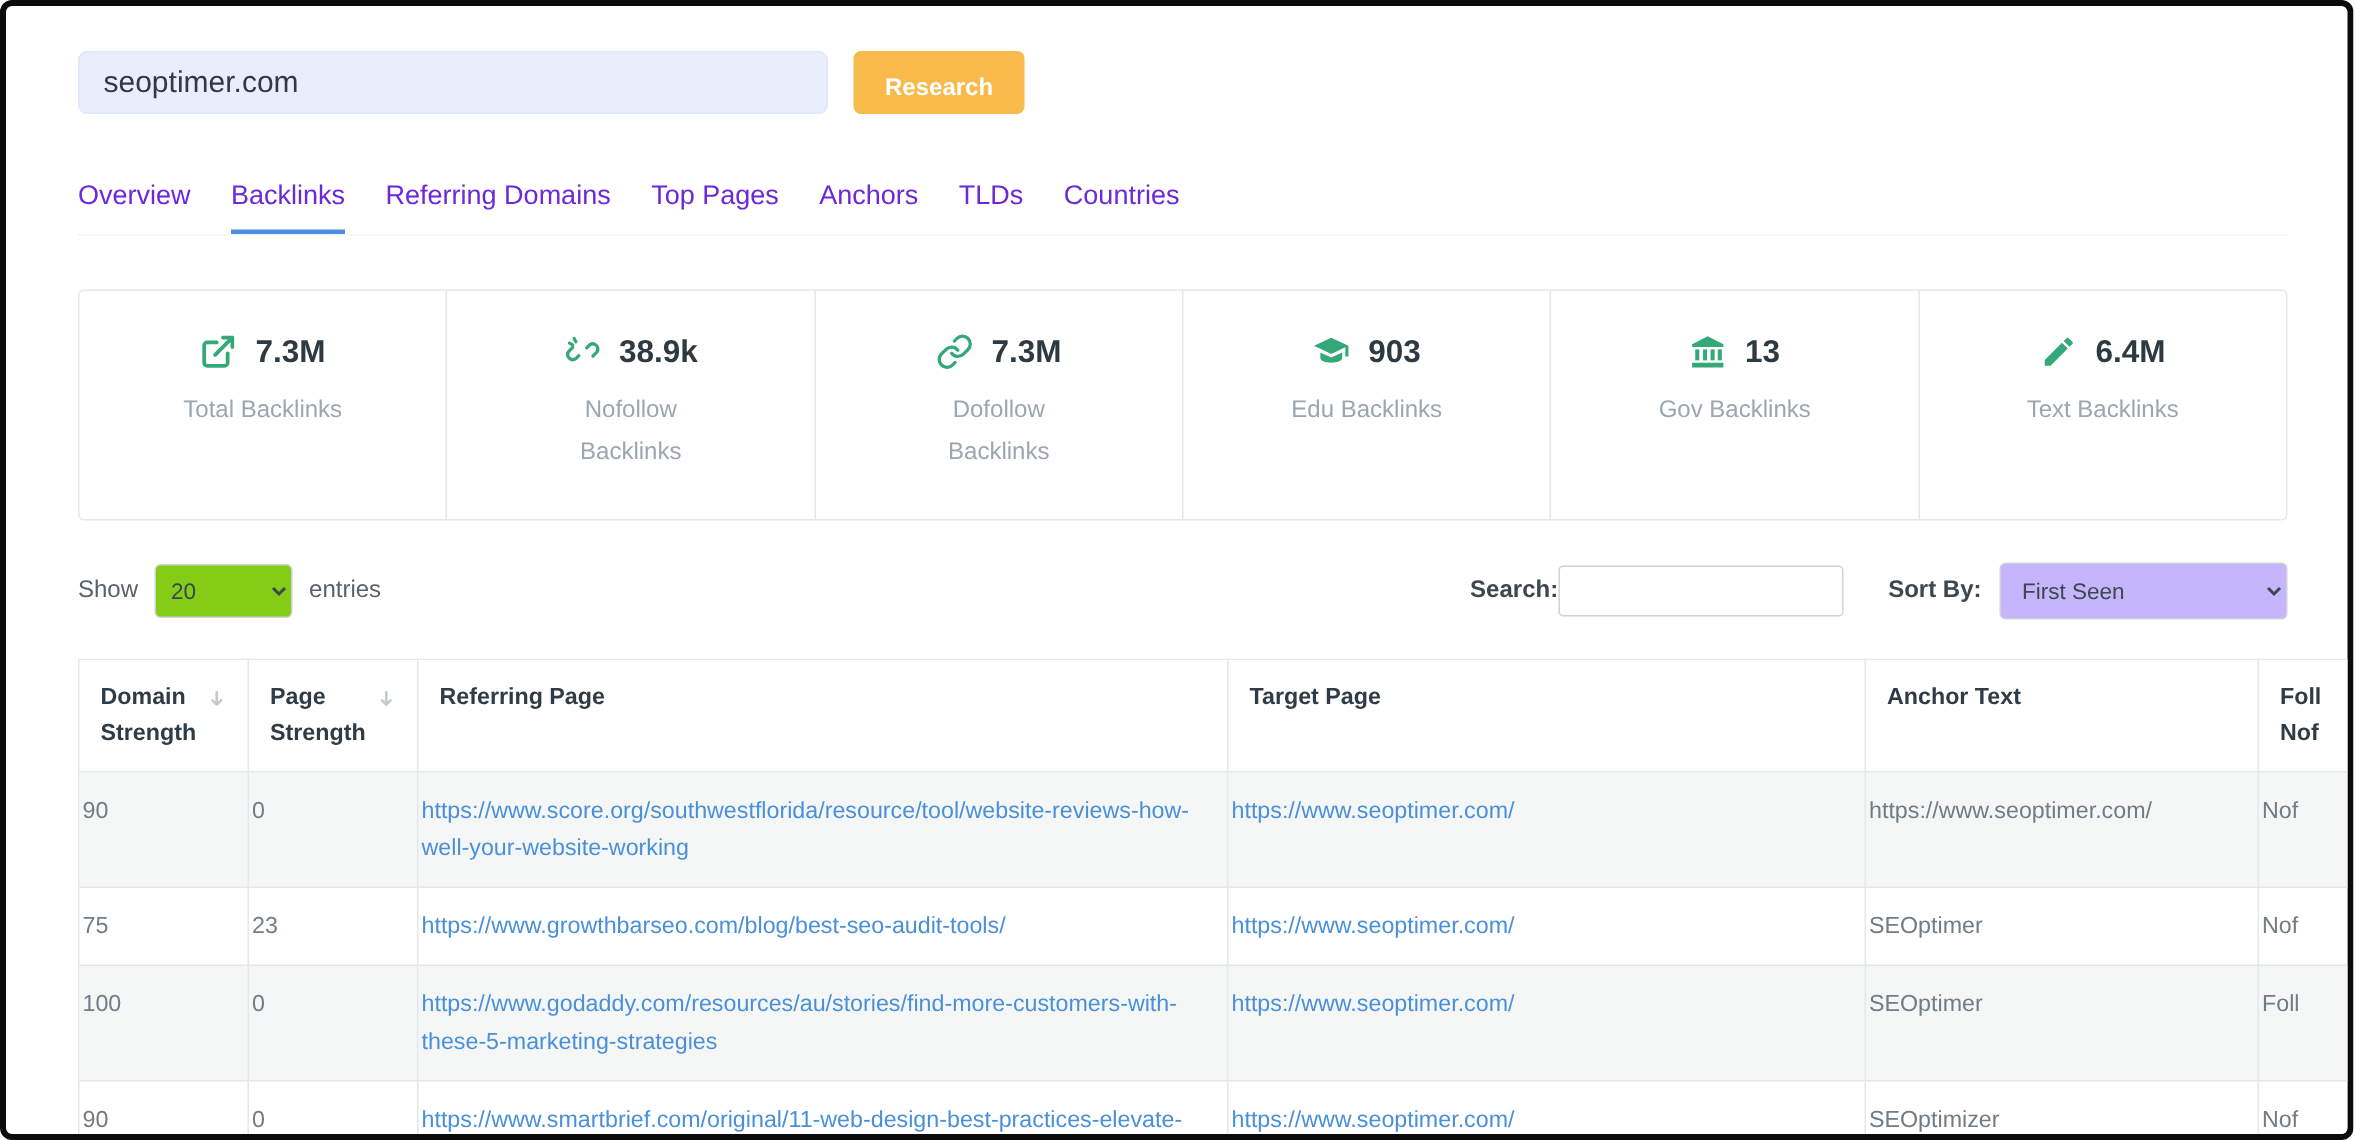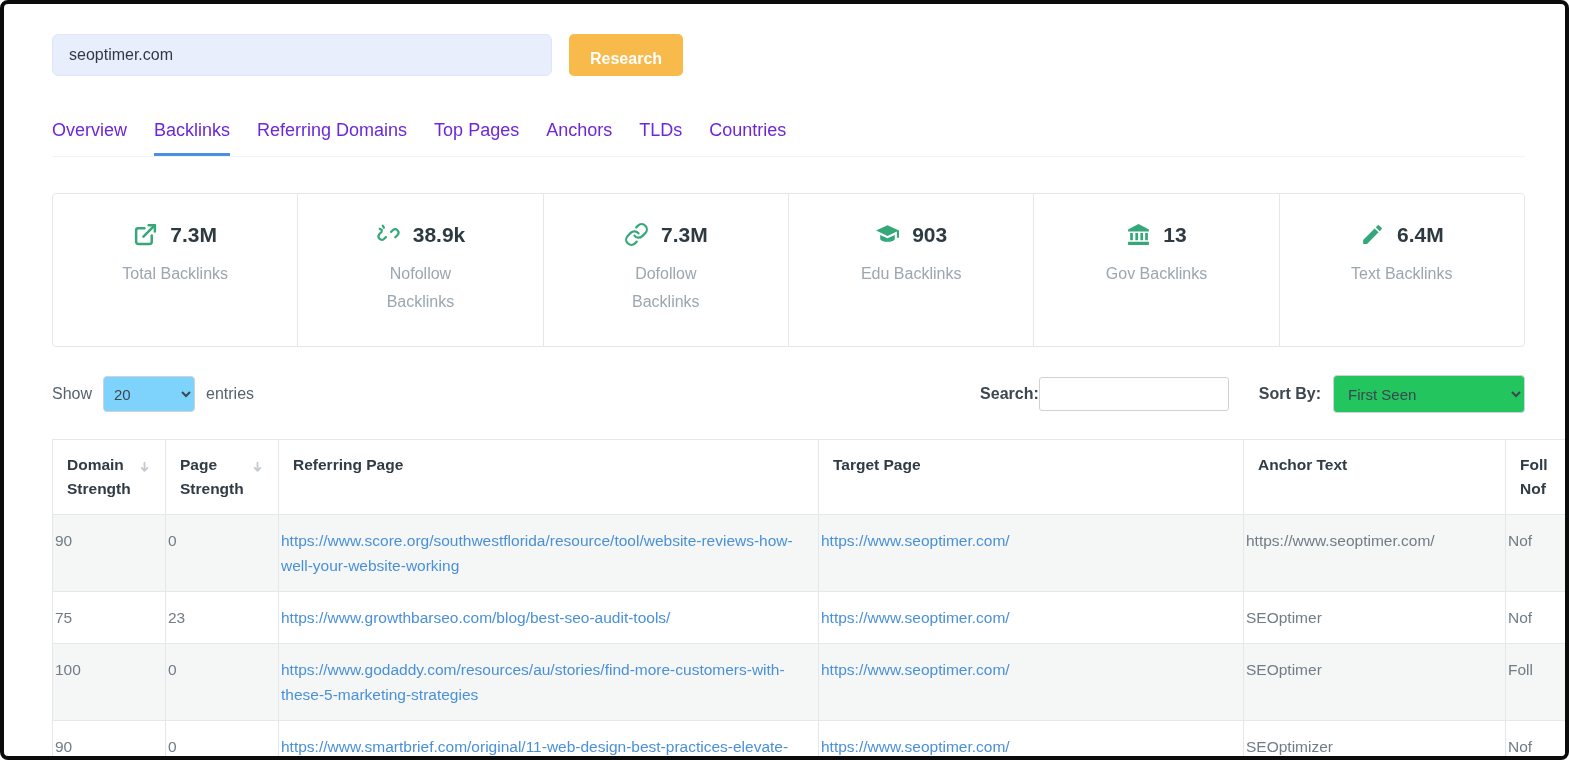--- a/index.html
+++ b/index.html
@@ -11,21 +11,21 @@
     border: 4px solid #0b0b0b; border-radius: 8px;
     background: #fff; overflow: hidden;
   }
   .content { padding: 30px 0 0 48px; width: 1561px; }
 
   
   .topbar { display: flex; align-items: center; gap: 17px; }
   .domain-input {
     width: 500px; height: 42px; background: #e9eefc;
     border: 1px solid #dde6fa; border-radius: 6px;
-    padding: 0 16px; font-size: 16px; color: #2f3a44; font-family: inherit;
+    padding: 0 16px; font-size: 20px; color: #2f3a44; font-family: inherit;
   }
   .research-btn {
     height: 42px; padding: 16px 21px; background: #f8ba4b; border: none;
     border-radius: 5px; color: #ffffff; font-size: 16px; font-weight: bold;
     font-family: inherit; cursor: pointer;
   }
 
   
   .tabs { display: flex; gap: 27px; margin-top: 44px; width: 1473px; border-bottom: 1px solid #f1f3f5; }
   .tab { font-size: 18px; font-weight: 400; color: #6d28d9; padding-bottom: 12px; border-bottom: 3px solid transparent; cursor: pointer; white-space: nowrap; }
@@ -36,27 +36,27 @@
   .stat { flex: 1; display: flex; flex-direction: column; align-items: center; padding: 28px 0 30px; border-right: 1px solid #e5e8eb; }
   .stat:last-child { border-right: none; }
   .stat-top { display: flex; align-items: center; gap: 12px; color: #35a879; }
   .stat-top svg { width: 25px; height: 25px; display:block; }
   .stat-value { font-size: 21px; font-weight: 700; color: #2e3a42; }
   .stat-label { margin-top: 13px; width: 120px; text-align: center; font-size: 16px; line-height: 28px; color: #9ba6af; }
 
   
   .controls { display: flex; justify-content: space-between; align-items: center; margin-top: 28px; width: 1473px; }
   .controls-left { display: flex; align-items: center; gap: 11px; font-size: 16px; color: #57626c; }
-  .page-size-select { height: 36px; width: 92px; border: 1px solid #cdd3d8; border-radius: 4px; font-size: 15px; color: #3d4750; padding: 0 6px; font-family: inherit; background: #7dd3fc; }
+  .page-size-select { height: 36px; width: 92px; border: 1px solid #cdd3d8; border-radius: 4px; font-size: 15px; color: #3d4750; padding: 0 6px; font-family: inherit; background: #84cc16; }
   .controls-right { display: flex; align-items: center; }
   .search-label, .sort-label { font-size: 16px; font-weight: 700; color: #3d4750; }
   .search-label { }
   .table-search { width: 190px; height: 34px; border: 1px solid #cdd3d8; border-radius: 3px; padding: 0 8px; font-size: 15px; font-family: inherit; }
   .sort-label { margin: 0 12px 0 30px; }
-  .sort-select { width: 192px; height: 38px; border: 1px solid #cdd3d8; border-radius: 4px; font-size: 15px; color: #3d4750; padding: 0 10px; font-family: inherit; background: #22c55e; }
+  .sort-select { width: 192px; height: 38px; border: 1px solid #cdd3d8; border-radius: 4px; font-size: 15px; color: #3d4750; padding: 0 10px; font-family: inherit; background: #c4b5fd; }
 
   
   .table-wrap { margin-top: 26px; width: 1513px; overflow: hidden; }
   table { border-collapse: collapse; table-layout: fixed; width: 1603px; background:#fff; }
   th, td { border: 1px solid #e5e8eb; text-align: left; vertical-align: top; }
   th { font-size: 15.5px; font-weight: 700; color: #2f3b45; padding: 13px 14px; line-height: 24px; background:#fff; }
   td { font-size: 15.5px; color: #707c86; padding: 13px 2px; line-height: 25px; overflow-wrap: break-word; }
   tbody tr:nth-child(odd) { background: #f5f7f7; }
   td a { color: #4a90d9; text-decoration: none; }
   .th-flex { display: flex; justify-content: space-between; align-items: flex-start; gap: 4px; }

